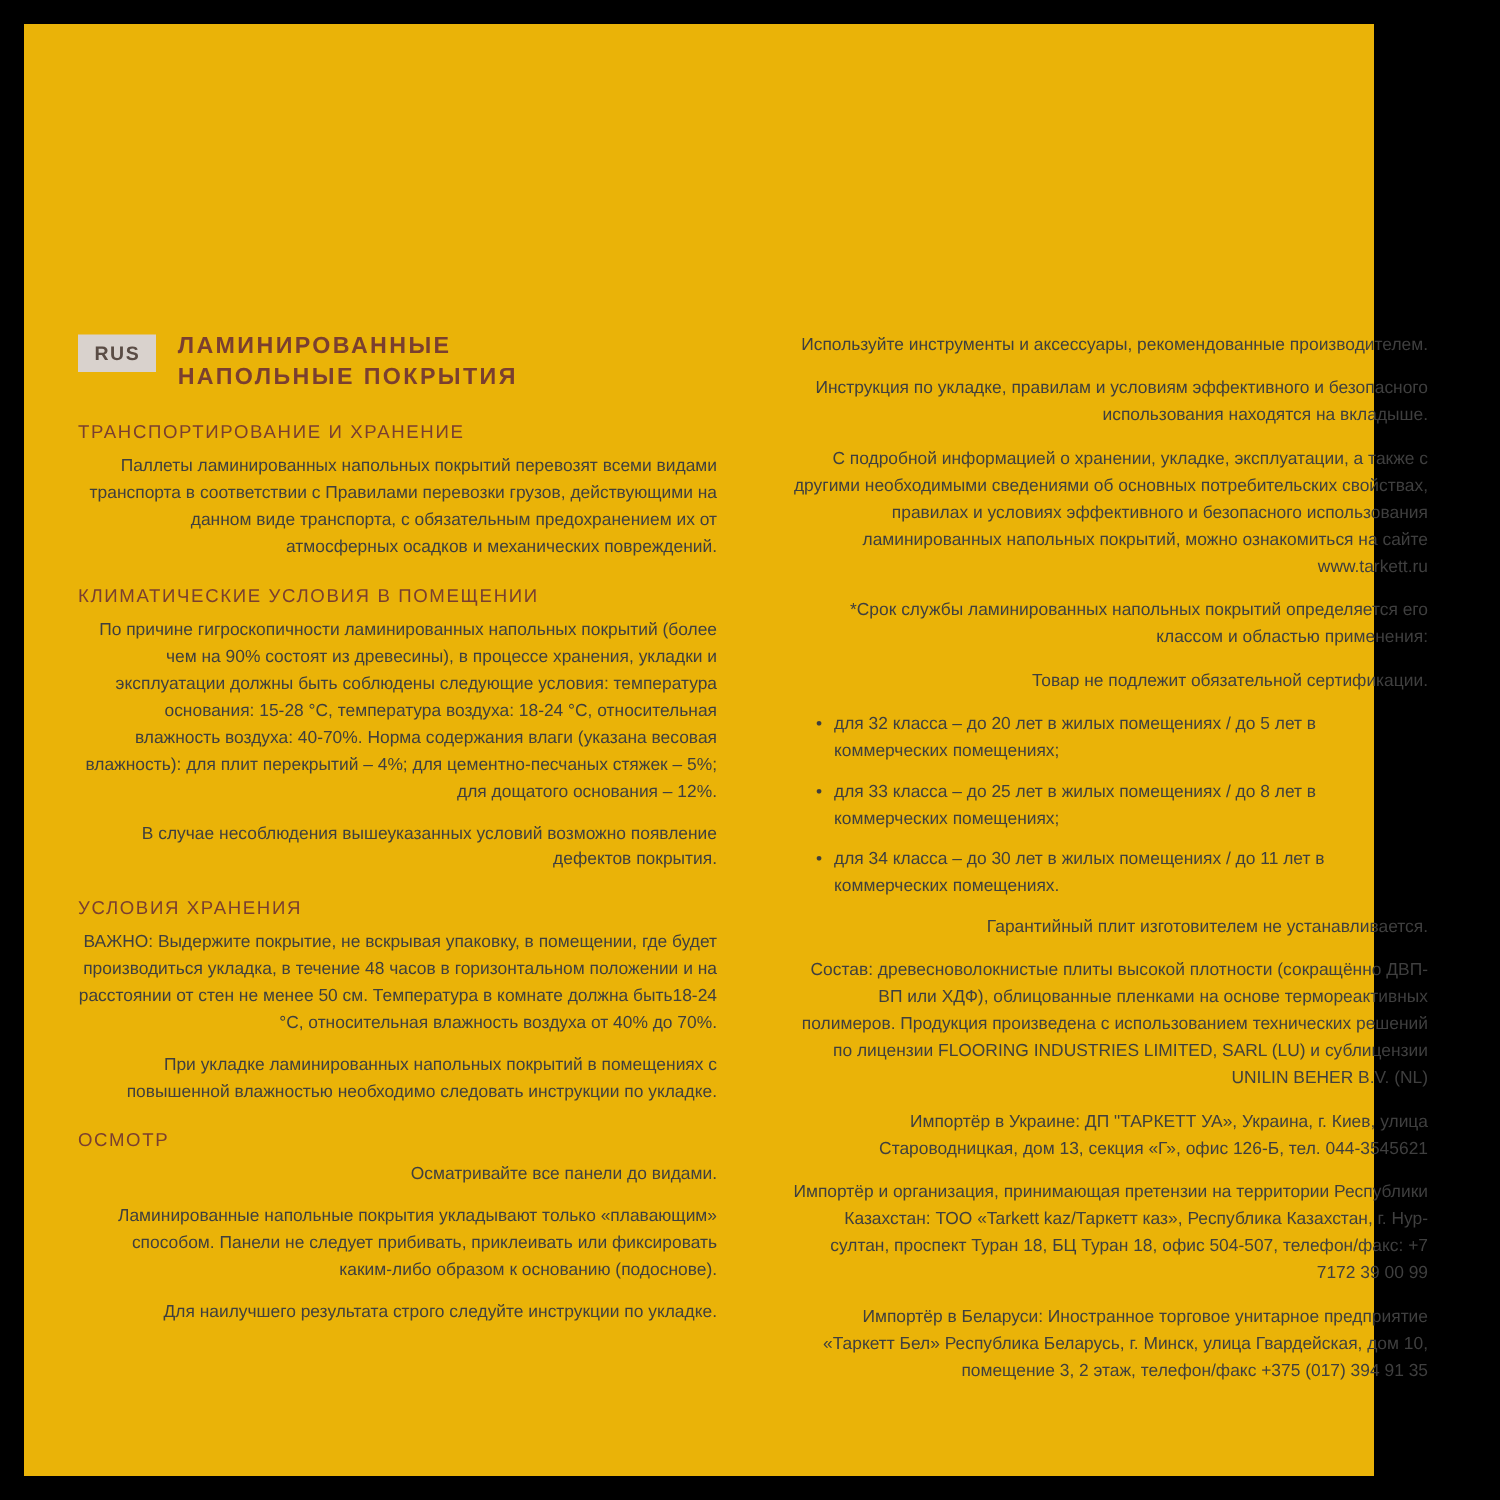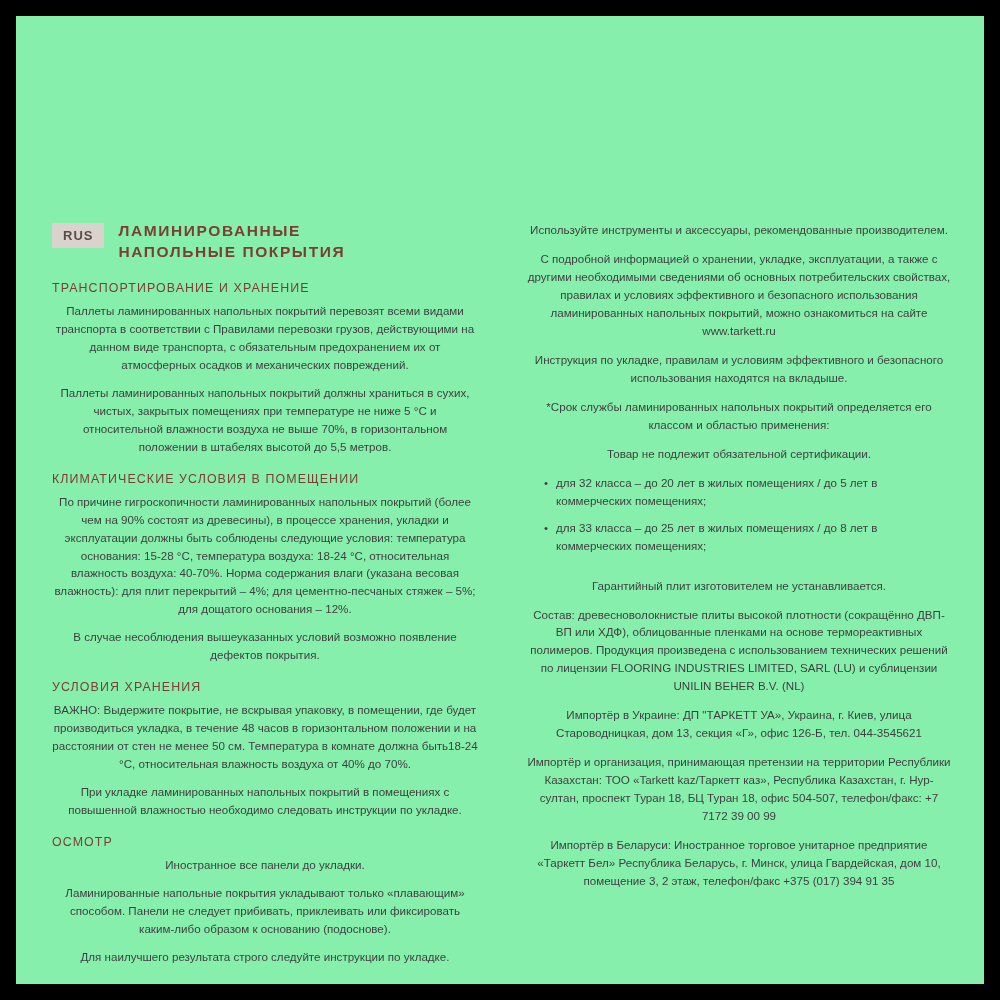--- a/index.html
+++ b/index.html
@@ -9,23 +9,23 @@
   }
   body {
     width: 1000px;
     height: 1000px;
     font-family: "Liberation Sans", sans-serif;
   }
   .page {
     position: absolute;
     left: 16px;
     top: 16px;
-    width: 968px;
+    width: 900px;
     height: 968px;
-    background: #86efac;
+    background: #eab308;
   }
   .content {
     position: absolute;
     left: 36px;
     top: 205px;
     width: 900px;
     display: flex;
     gap: 48px;
   }
   .col {
@@ -62,25 +62,25 @@
     font-weight: 400;
     margin: 16px 0 7px 0;
     text-transform: uppercase;
   }
   h2.section.first { margin-top: 4px; }
   p.para {
     color: #3f3f3f;
     font-size: 11.6px;
     line-height: 1.55;
     margin: 0 0 10px 0;
-    text-align: center;
+    text-align: right;
   }
   .col.right p.para { margin-bottom: 11px; }
   ul.bullets {
-    margin: 2px 0 22px 0;
+    margin: 2px 0 10px 0;
     padding: 0 0 0 18px;
     list-style: none;
   }
   ul.bullets li {
     color: #3f3f3f;
     font-size: 11.6px;
     line-height: 1.55;
     margin: 0 0 9px 0;
     position: relative;
     padding-left: 12px;
@@ -105,49 +105,49 @@
       <div class="header">
         <div class="lang-badge">RUS</div>
         <div class="doc-title">
           <div>ЛАМИНИРОВАННЫЕ</div>
           <div>НАПОЛЬНЫЕ ПОКРЫТИЯ</div>
         </div>
       </div>
 
       <h2 class="section first">ТРАНСПОРТИРОВАНИЕ И ХРАНЕНИЕ</h2>
       <p class="para">Паллеты ламинированных напольных покрытий перевозят всеми видами транспорта в соответствии с Правилами перевозки грузов, действующими на данном виде транспорта, с обязательным предохранением их от атмосферных осадков и механических повреждений.</p>
-      <p class="para">Паллеты ламинированных напольных покрытий  должны храниться в сухих, чистых, закрытых помещениях при температуре не ниже 5 °С и относительной влажности воздуха не выше 70%, в горизонтальном положении в штабелях высотой до 5,5 метров.</p>
 
       <h2 class="section">КЛИМАТИЧЕСКИЕ УСЛОВИЯ В ПОМЕЩЕНИИ</h2>
       <p class="para">По причине гигроскопичности ламинированных напольных покрытий (более чем на 90% состоят из древесины), в процессе хранения, укладки и эксплуатации должны быть соблюдены следующие условия: температура основания: 15-28 °С, температура воздуха: 18-24 °С, относительная влажность воздуха: 40-70%. Норма содержания влаги (указана весовая влажность): для плит перекрытий – 4%; для цементно-песчаных стяжек – 5%; для дощатого основания – 12%.</p>
       <p class="para">В случае несоблюдения вышеуказанных условий возможно появление дефектов покрытия.</p>
 
       <h2 class="section">УСЛОВИЯ ХРАНЕНИЯ</h2>
       <p class="para">ВАЖНО: Выдержите покрытие, не вскрывая упаковку, в помещении, где будет производиться укладка, в течение 48 часов в горизонтальном положении и на расстоянии от стен не менее 50 см. Температура в комнате должна быть18-24 °С, относительная влажность воздуха от 40% до 70%.</p>
 
       <p class="para">При укладке ламинированных напольных покрытий в помещениях с повышенной влажностью необходимо следовать инструкции по укладке.</p>
 
       <h2 class="section">ОСМОТР</h2>
-      <p class="para">Иностранное все панели до укладки.</p>
+      <p class="para">Осматривайте все панели до видами.</p>
       <p class="para">Ламинированные напольные покрытия укладывают только «плавающим» способом. Панели не следует прибивать, приклеивать или фиксировать каким-либо образом к основанию (подоснове).</p>
       <p class="para">Для наилучшего результата строго следуйте инструкции по укладке.</p>
 
     </div>
 
     <div class="col right">
 
       <p class="para">Используйте инструменты и аксессуары, рекомендованные производителем.</p>
+      <p class="para">Инструкция по укладке, правилам и условиям эффективного и безопасного использования находятся на вкладыше.</p>
       <p class="para">С подробной информацией о хранении, укладке, эксплуатации, а также с другими необходимыми сведениями об основных потребительских свойствах, правилах и условиях эффективного и безопасного использования ламинированных напольных покрытий, можно ознакомиться на сайте www.tarkett.ru</p>
-      <p class="para">Инструкция по укладке, правилам и условиям эффективного и безопасного использования находятся на вкладыше.</p>
       <p class="para lead-star">*Срок службы ламинированных напольных покрытий определяется его классом и областью применения:</p>
       <p class="para">Товар не подлежит обязательной сертификации.</p>
 
       <ul class="bullets">
         <li>для 32 класса – до 20 лет в жилых помещениях / до 5 лет в коммерческих помещениях;</li>
         <li>для 33 класса – до 25 лет в жилых помещениях / до 8 лет в коммерческих помещениях;</li>
+        <li>для 34 класса – до 30 лет в жилых помещениях / до 11 лет в коммерческих помещениях.</li>
       </ul>
 
       <p class="para">Гарантийный плит изготовителем не устанавливается.</p>
       <p class="para">Состав: древесноволокнистые плиты высокой плотности (сокращённо ДВП-ВП или ХДФ), облицованные пленками на основе термореактивных полимеров. Продукция произведена с использованием технических решений по лицензии FLOORING INDUSTRIES LIMITED, SARL (LU) и сублицензии UNILIN BEHER B.V. (NL)</p>
       <p class="para">Импортёр в Украине: ДП "ТАРКЕТТ УА», Украина, г. Киев, улица Староводницкая, дом 13, секция «Г», офис 126-Б, тел. 044-3545621</p>
       <p class="para">Импортёр и организация, принимающая претензии на территории Республики Казахстан: ТОО «Tarkett kaz/Таркетт каз», Республика Казахстан, г. Нур-султан, проспект Туран 18, БЦ Туран 18, офис 504-507, телефон/факс: +7 7172 39 00 99</p>
       <p class="para">Импортёр в Беларуси: Иностранное торговое унитарное предприятие «Таркетт Бел» Республика Беларусь, г. Минск, улица Гвардейская, дом 10, помещение 3, 2 этаж, телефон/факс +375 (017) 394 91 35</p>
 
     </div>
 

